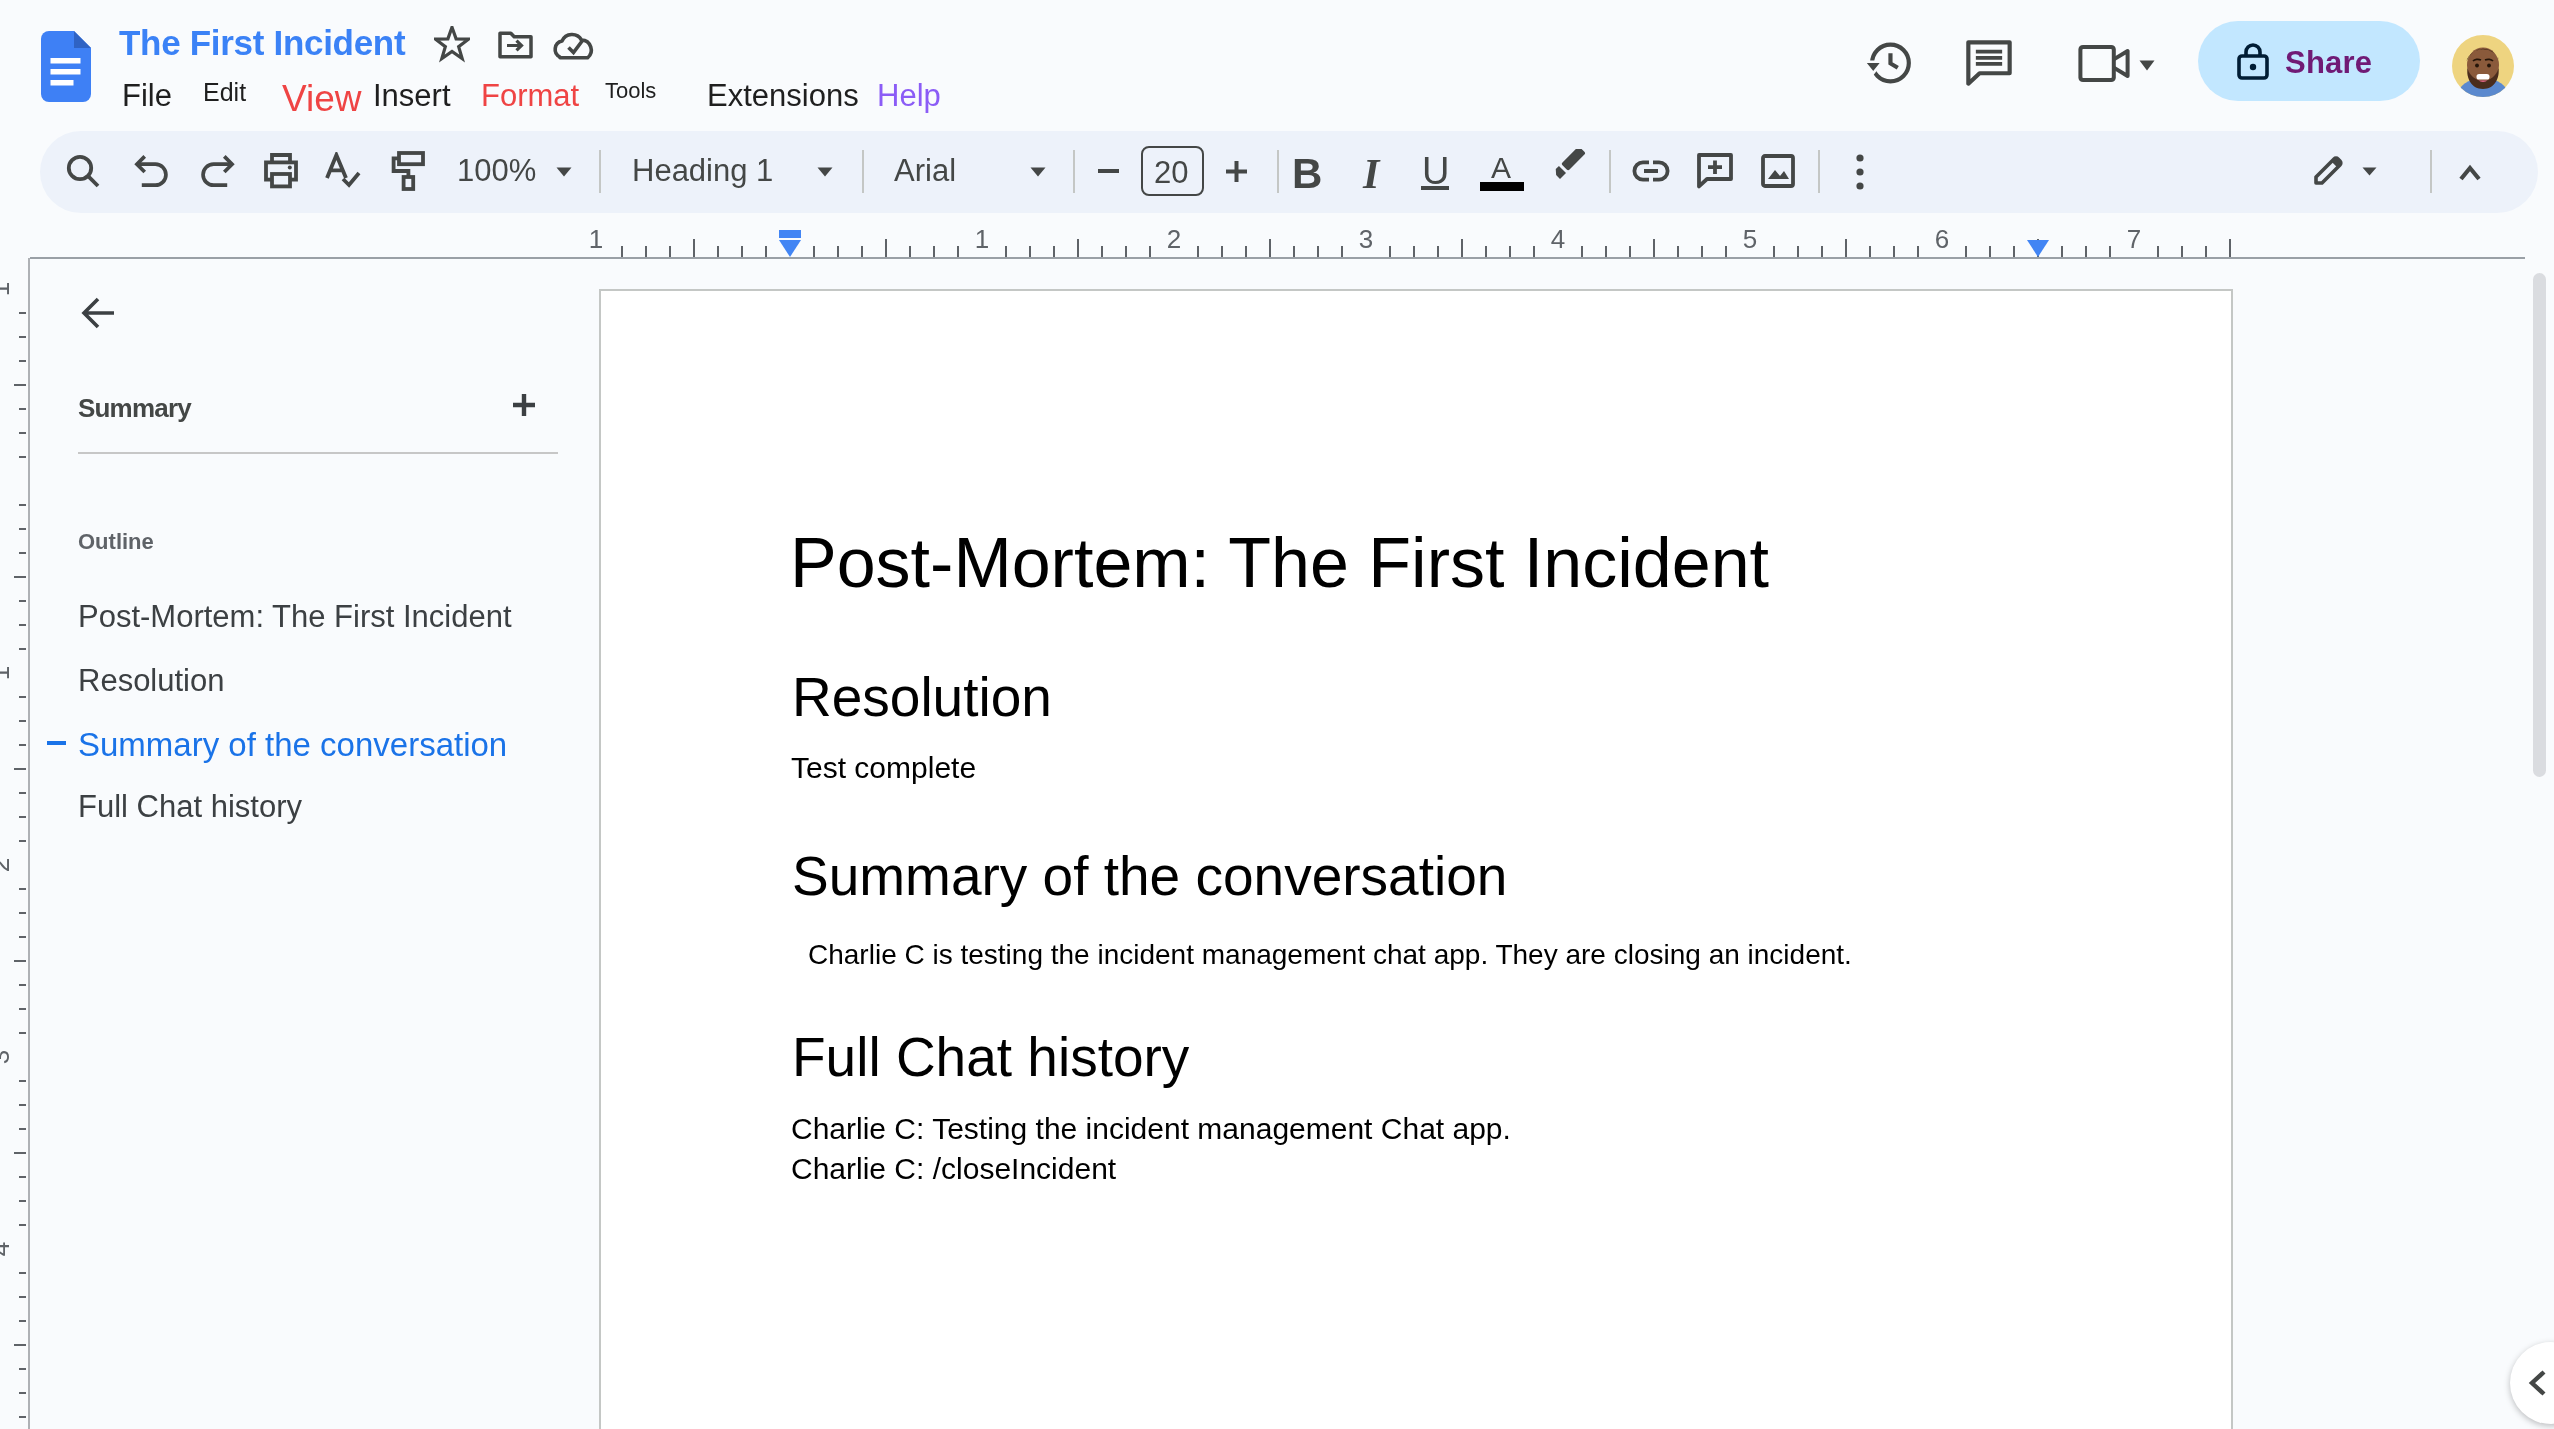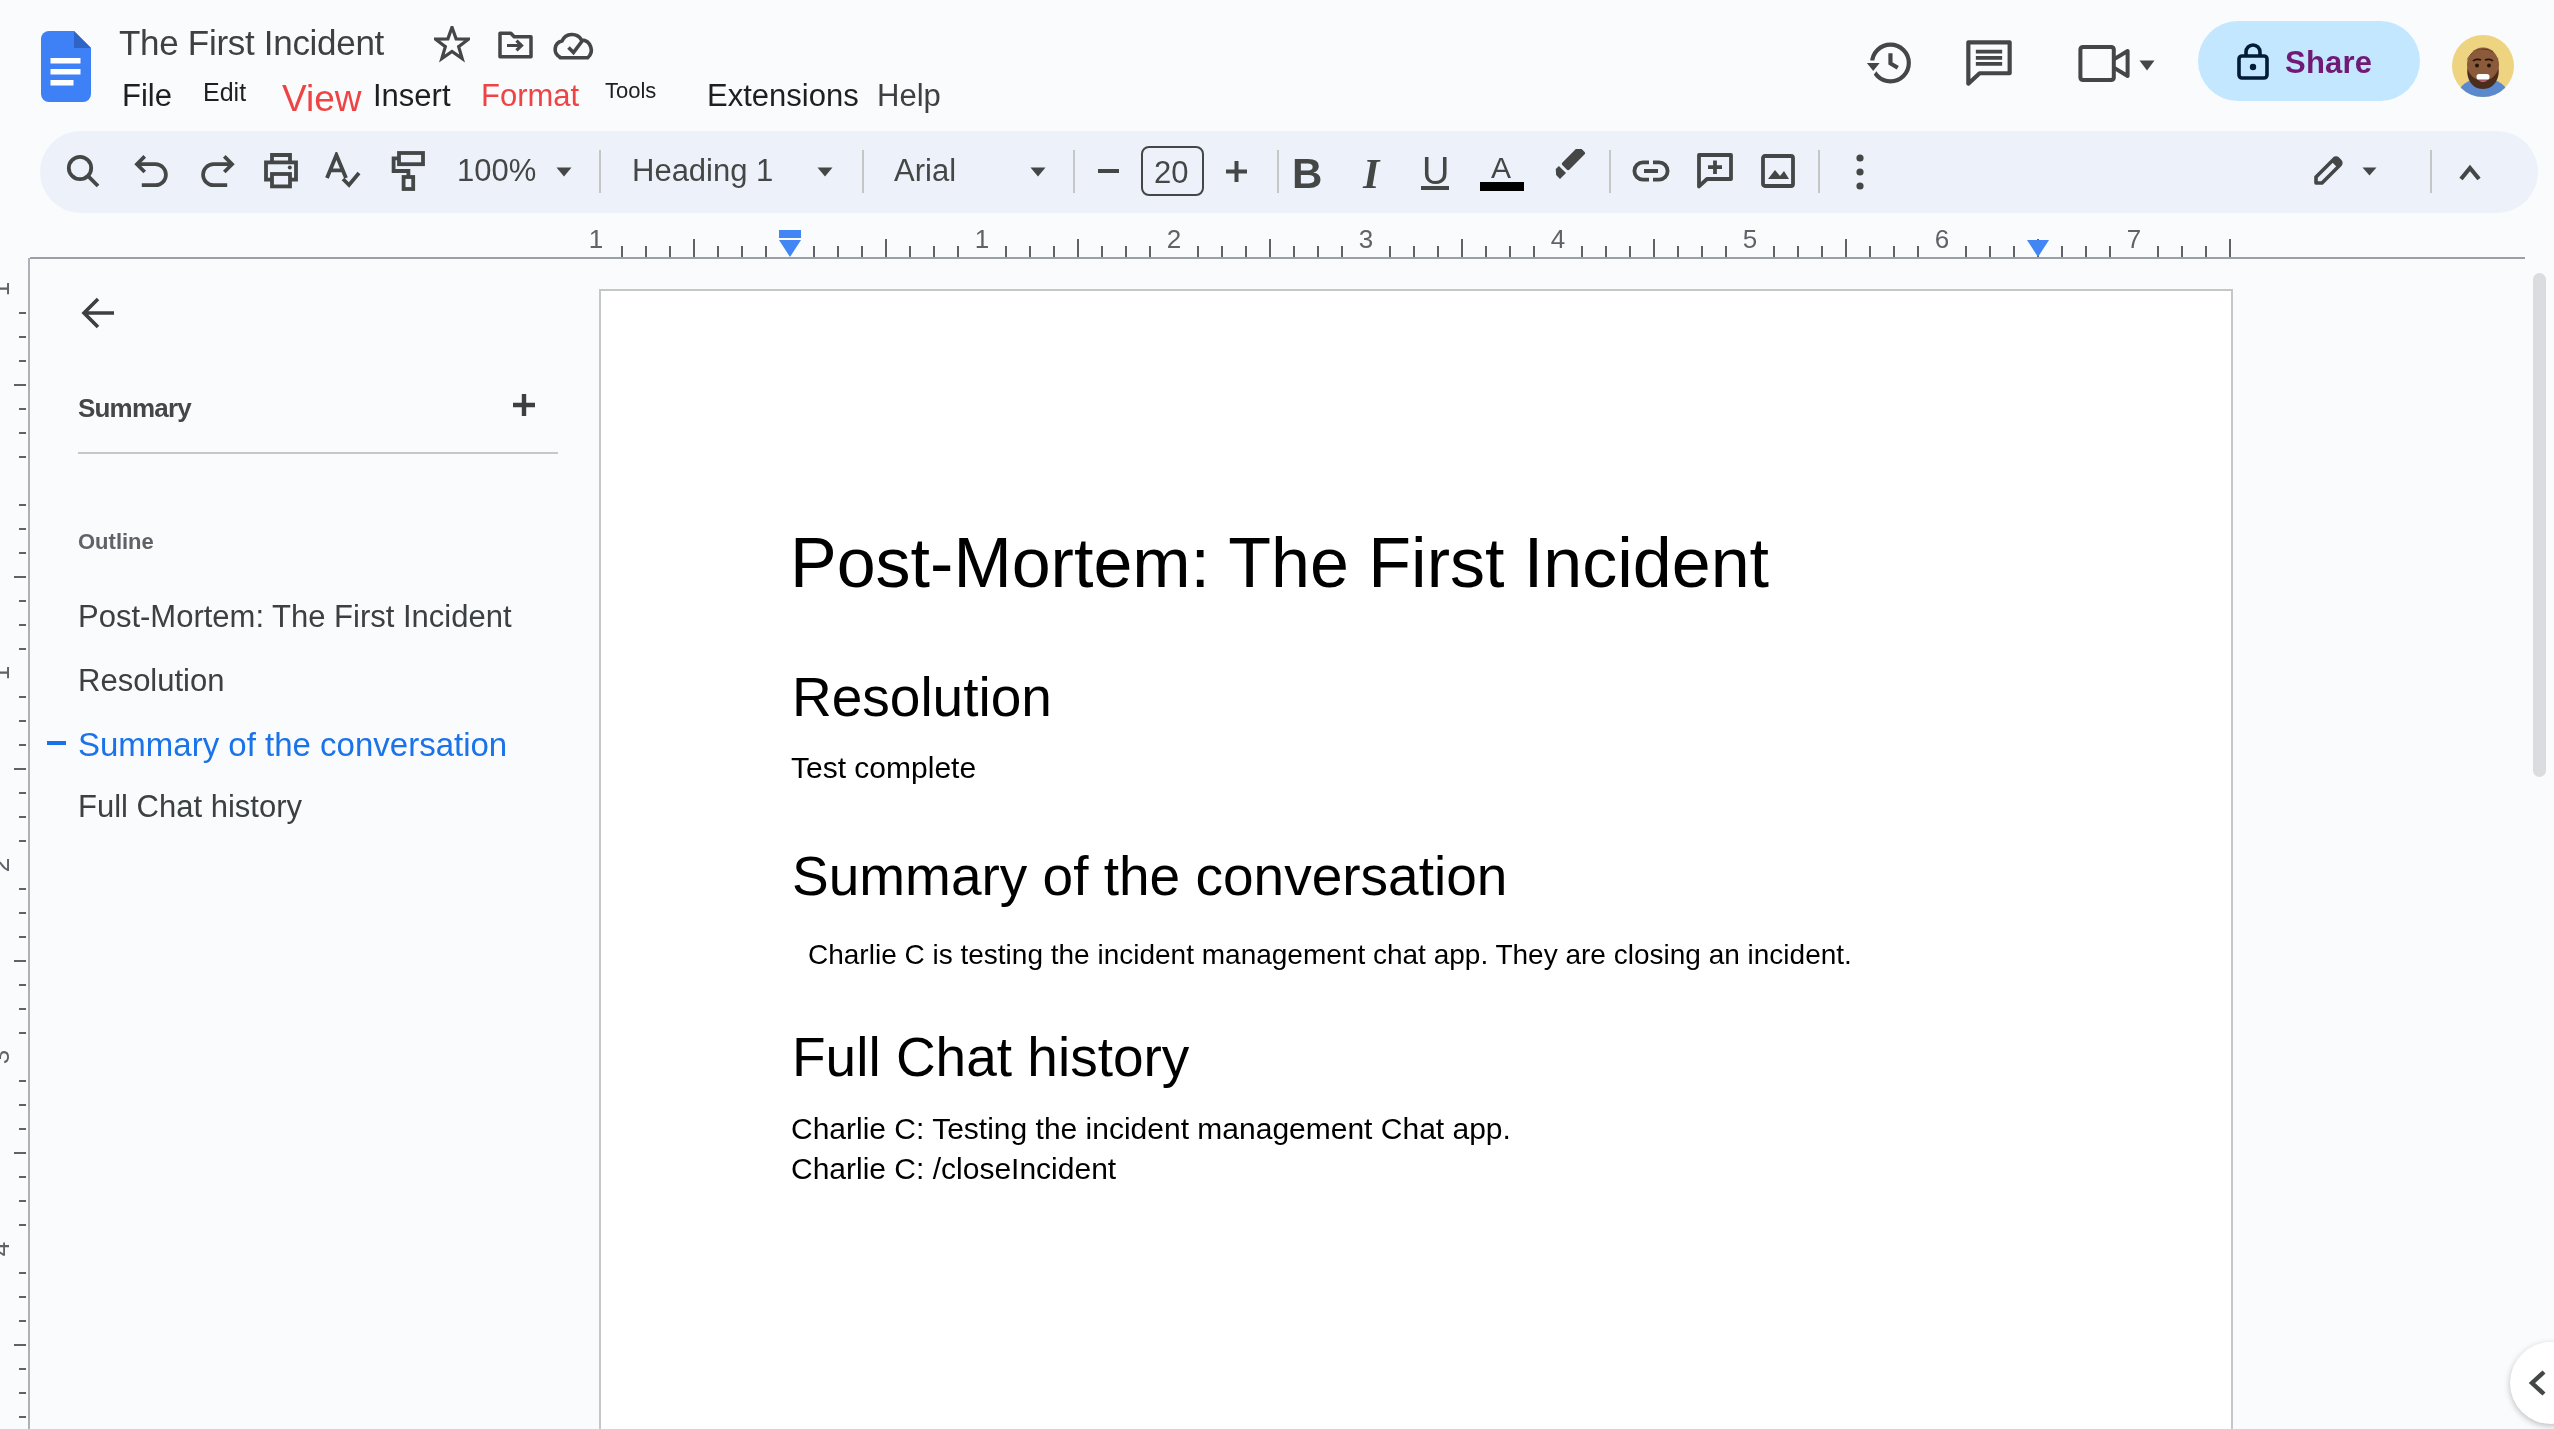--- a/index.html
+++ b/index.html
@@ -9,21 +9,21 @@
 </style></head>
 <body>
 
 <svg class="abs" style="left:41px;top:31px" width="50" height="71" viewBox="0 0 50 71">
   <path d="M8 0 H33 L50 17 V63 a8 8 0 0 1 -8 8 H8 a8 8 0 0 1 -8 -8 V8 a8 8 0 0 1 8 -8 Z" fill="#3e80f5"></path>
   <path d="M33 0 L50 17 H33 Z" fill="#2f63c4"></path>
   <rect x="9.5" y="27" width="30" height="5.5" fill="#fff"></rect>
   <rect x="9.5" y="38" width="30" height="5.5" fill="#fff"></rect>
   <rect x="9.5" y="49" width="23" height="5.5" fill="#fff"></rect>
 </svg>
-<div class="txt" style="left:119px;top:25px;font-size:35px;color:#404040;font-weight:400;letter-spacing:-0.3px">The First Incident</div>
+<div class="txt" style="left:119px;top:25px;font-size:35px;color:#3b82f6;font-weight:700;letter-spacing:-0.3px">The First Incident</div>
 
 <svg class="abs" style="left:434px;top:26px" width="36" height="37" viewBox="0 0 36 37">
     <path d="M18 1.2 L22.11 12.84 L34.45 13.15 L24.66 20.66 L28.17 32.5 L18 25.5 L7.83 32.5 L11.34 20.66 L1.55 13.15 L13.89 12.84 Z" fill="none" stroke="#444746" stroke-width="3.2" stroke-linejoin="miter"></path>
   </svg>
 
 <svg class="abs" style="left:498px;top:31px" width="35" height="28" viewBox="0 0 35 28">
   <path d="M2 2.2 H12.8 L16.2 5.8 H33 V25.8 H2 Z" fill="none" stroke="#444746" stroke-width="3.5" stroke-linejoin="round"></path>
   <path d="M9 14.5 H22 M18.5 9.6 L23.5 14.5 L18.5 19.4" fill="none" stroke="#444746" stroke-width="3.2"></path>
 </svg>
 
@@ -32,21 +32,21 @@
   <path d="M20.5 17.5 L25.5 22.5 L34.5 10.5" fill="none" stroke="#444746" stroke-width="3.6"></path>
 </svg>
 
 <div class="txt" style="left:122px;top:80px;font-size:31px;color:#1f1f1f">File</div>
 <div class="txt" style="left:203px;top:80px;font-size:25px;color:#1f1f1f">Edit</div>
 <div class="txt" style="left:282px;top:80px;font-size:37px;color:#ef4444">View</div>
 <div class="txt" style="left:373px;top:80px;font-size:31px;color:#1f1f1f">Insert</div>
 <div class="txt" style="left:481px;top:80px;font-size:31px;color:#ef4444">Format</div>
 <div class="txt" style="left:605px;top:80px;font-size:22px;color:#1f1f1f">Tools</div>
 <div class="txt" style="left:707px;top:80px;font-size:31px;color:#1f1f1f">Extensions</div>
-<div class="txt" style="left:877px;top:80px;font-size:31px;color:#404040">Help</div>
+<div class="txt" style="left:877px;top:80px;font-size:31px;color:#8b5cf6">Help</div>
 
 <svg class="abs" style="left:1865px;top:39px" width="48" height="48" viewBox="0 0 23 23">
   <circle cx="12.2" cy="11.5" r="8.8" fill="none" stroke="#444746" stroke-width="2"></circle>
   <path d="M-0.4 10.9 H8.3 L3.95 16.3 Z" fill="#444746" stroke="#f9fbfd" stroke-width="1.3"></path>
   <path d="M12.2 6.8 v4.9 l3.5 2.1" fill="none" stroke="#444746" stroke-width="2"></path>
 </svg>
 <svg class="abs" style="left:1965px;top:39px" width="48" height="48" viewBox="0 0 23 23">
   <path d="M1.6 1.6 H21.4 V16.4 H7 L1.6 21.4 Z" fill="none" stroke="#444746" stroke-width="2" stroke-linejoin="round"></path>
   <path d="M5.2 6.1 h12.6 M5.2 9 h12.6 M5.2 11.9 h12.6" stroke="#444746" stroke-width="1.8"></path>
 </svg>

